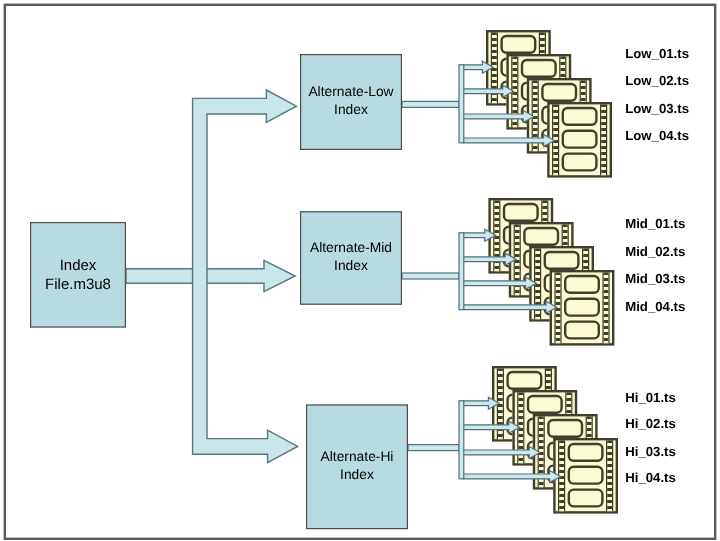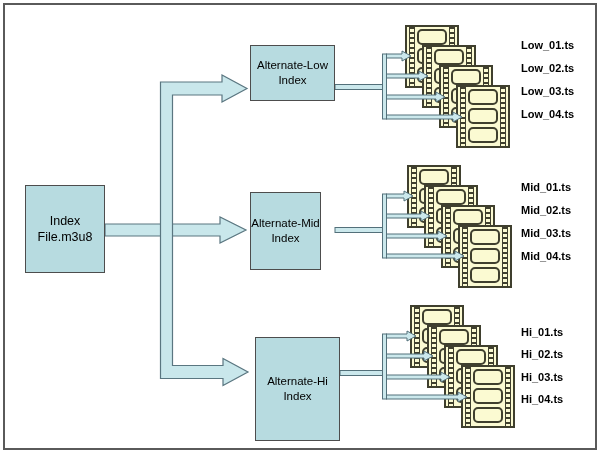--- a/index.html
+++ b/index.html
@@ -145,26 +145,26 @@
     <path class="thin" d="M386,395 H458 V392 L467,397 L458,402 V399 H386 Z"></path>
     <rect class="thin" x="340" y="370.5" width="42.5" height="5"></rect>
     <rect class="thin" x="382.5" y="334" width="4" height="65"></rect>
   </svg>
 
   <div class="box root" style="left:25px;top:185px;width:80px;height:88px">
     <span>Index</span>
     <span>File.m3u8</span>
   </div>
 
-  <div class="box" style="left:250px;top:45px;width:85px;height:56px">
+  <div class="box" style="left:250px;top:45px;width:85px;height:80px">
     <span>Alternate-Low</span>
     <span>Index</span>
   </div>
 
-  <div class="box" style="left:250px;top:192px;width:71px;height:78px">
+  <div class="box" style="left:250px;top:176px;width:85px;height:78px">
     <span>Alternate-Mid</span>
     <span>Index</span>
   </div>
 
   <div class="box" style="left:255px;top:337px;width:85px;height:104px">
     <span>Alternate-Hi</span>
     <span>Index</span>
   </div>
 
   <div class="seg-label" style="top:38px">Low_01.ts</div>

